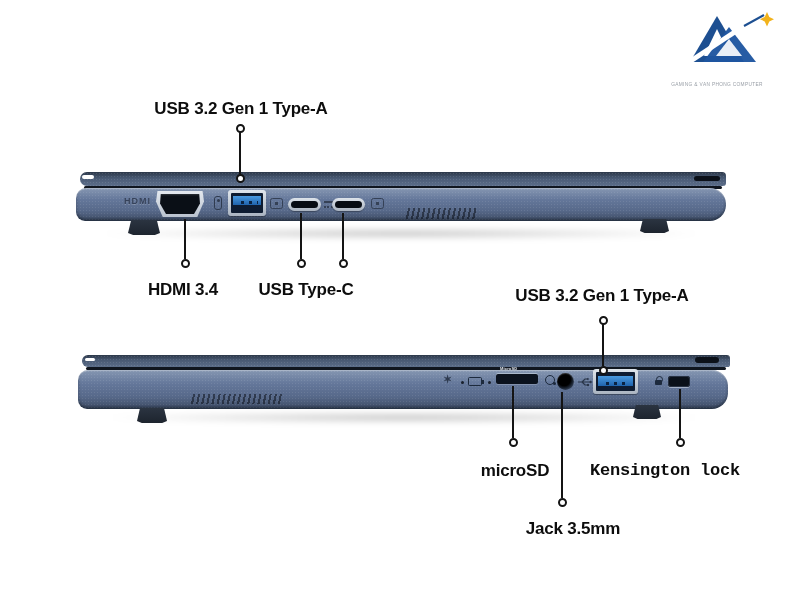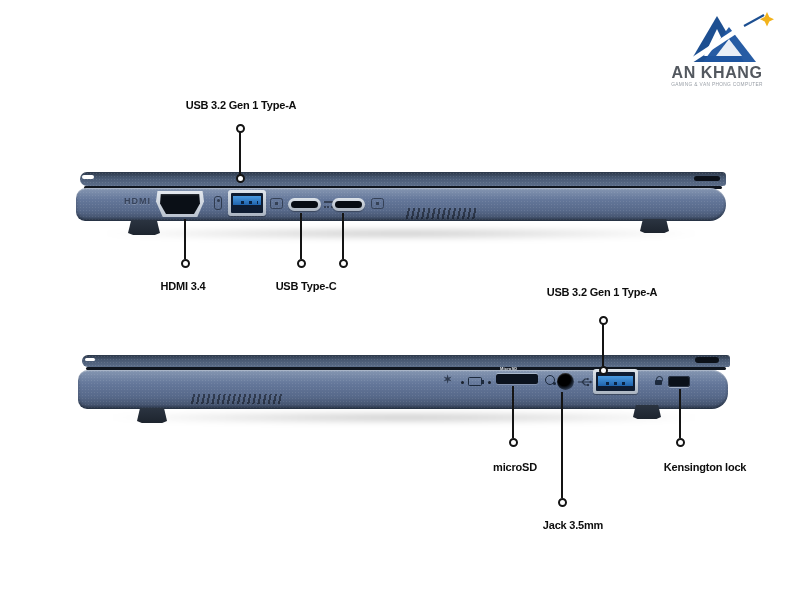--- a/index.html
+++ b/index.html
@@ -1,21 +1,21 @@
 <!DOCTYPE html>
 <html><head>
 <meta charset="utf-8">
 <style>
   html,body{margin:0;padding:0;background:#fff;}
   #stage{position:relative;width:800px;height:600px;background:#ffffff;overflow:hidden;
          font-family:"Liberation Sans",sans-serif;}
   .abs{position:absolute;}
   
   .callout-label{position:absolute;transform:translateX(-50%);white-space:nowrap;
-    font-weight:700;font-size:11px;letter-spacing:-0.2px;color:#0d0d0d;}
+    font-weight:700;font-size:17px;letter-spacing:-0.2px;color:#0d0d0d;}
   .cline{position:absolute;width:2px;background:#141414;}
   .cdot{position:absolute;width:5px;height:5px;border:2px solid #141414;border-radius:50%;background:#fff;}
   
   .lid{position:absolute;border-radius:7px 4px 3px 7px;
     background:radial-gradient(rgba(255,255,255,.10) .5px, transparent 1px) 0 0/3px 3px,
                linear-gradient(180deg,#2c3849 0%,#495a74 45%,#5c6e8a 100%);}
   .seam{position:absolute;background:#10161f;border-radius:2px;}
   .base{position:absolute;border-radius:10px 16px 16px 9px;
     background:radial-gradient(rgba(255,255,255,.09) .5px, transparent 1px) 0 0/3px 3px,
                linear-gradient(180deg,#8697b2 0%,#64779a 35%,#57698a 68%,#3e4c64 100%);
@@ -81,21 +81,20 @@
 
   <svg class="abs" style="left:652px;top:12px;" width="130" height="54" viewBox="0 0 130 54">
     <polygon points="65,4 38,50 92,50" fill="#1d4f91"></polygon>
     <polygon points="65,17 52,44 78,44" fill="#ffffff"></polygon>
     <polygon points="77,15 104,50 51,50" fill="#1e55a0" opacity="0.96"></polygon>
     <polygon points="77,27 90,44 64,44" fill="#ffffff" opacity="0.9"></polygon>
     <line x1="34" y1="52" x2="98" y2="10" stroke="#ffffff" stroke-width="5"></line>
     <line x1="92" y1="14" x2="112" y2="3" stroke="#1d4f91" stroke-width="2"></line>
     <path d="M115,0 L117.3,5 L122,7.2 L117.3,9.4 L115,14.4 L112.7,9.4 L108,7.2 L112.7,5 Z" fill="#f2b31c"></path>
   </svg>
-  <div class="logo-brand" style="left:647px;top:64px;width:140px;">AN KHANG</div>
   <div class="logo-tagline" style="left:647px;top:82px;width:140px;">GAMING &amp; VĂN PHÒNG COMPUTER</div>
 
   <div>
     <div class="floor-shadow" style="left:92px;top:228px;width:618px;height:11px;"></div>
     <div class="lid" style="left:80px;top:172px;width:646px;height:14px;"></div>
     <div class="lid-notch" style="left:82px;top:175px;width:12px;height:4px;"></div>
     <div class="hinge-gap" style="left:694px;top:176px;width:26px;height:5px;"></div>
     <div class="seam" style="left:84px;top:186px;width:638px;height:3px;"></div>
     <div class="base" style="left:76px;top:188px;width:650px;height:33px;"></div>
     <div class="vents" style="left:405px;top:208px;width:72px;height:11px;"></div>
@@ -199,16 +198,16 @@
     <div class="cline" style="left:512px;top:386px;height:52px;"></div>
     <div class="cdot" style="left:509px;top:438px;"></div>
     <div class="callout-label" style="left:515px;top:461px;">microSD</div>
 
     <div class="cline" style="left:561px;top:392px;height:106px;"></div>
     <div class="cdot" style="left:558px;top:498px;"></div>
     <div class="callout-label" style="left:573px;top:519px;">Jack 3.5mm</div>
 
     <div class="cline" style="left:679px;top:389px;height:49px;"></div>
     <div class="cdot" style="left:676px;top:438px;"></div>
-    <div class="callout-label" style="left:705px;top:461px;">Kensington lock</div>
+    <div class="callout-label" style="left:665px;top:461px;font-family:Liberation Mono, monospace;">Kensington lock</div>
   </div>
 
 </div>
 
 </body></html>

